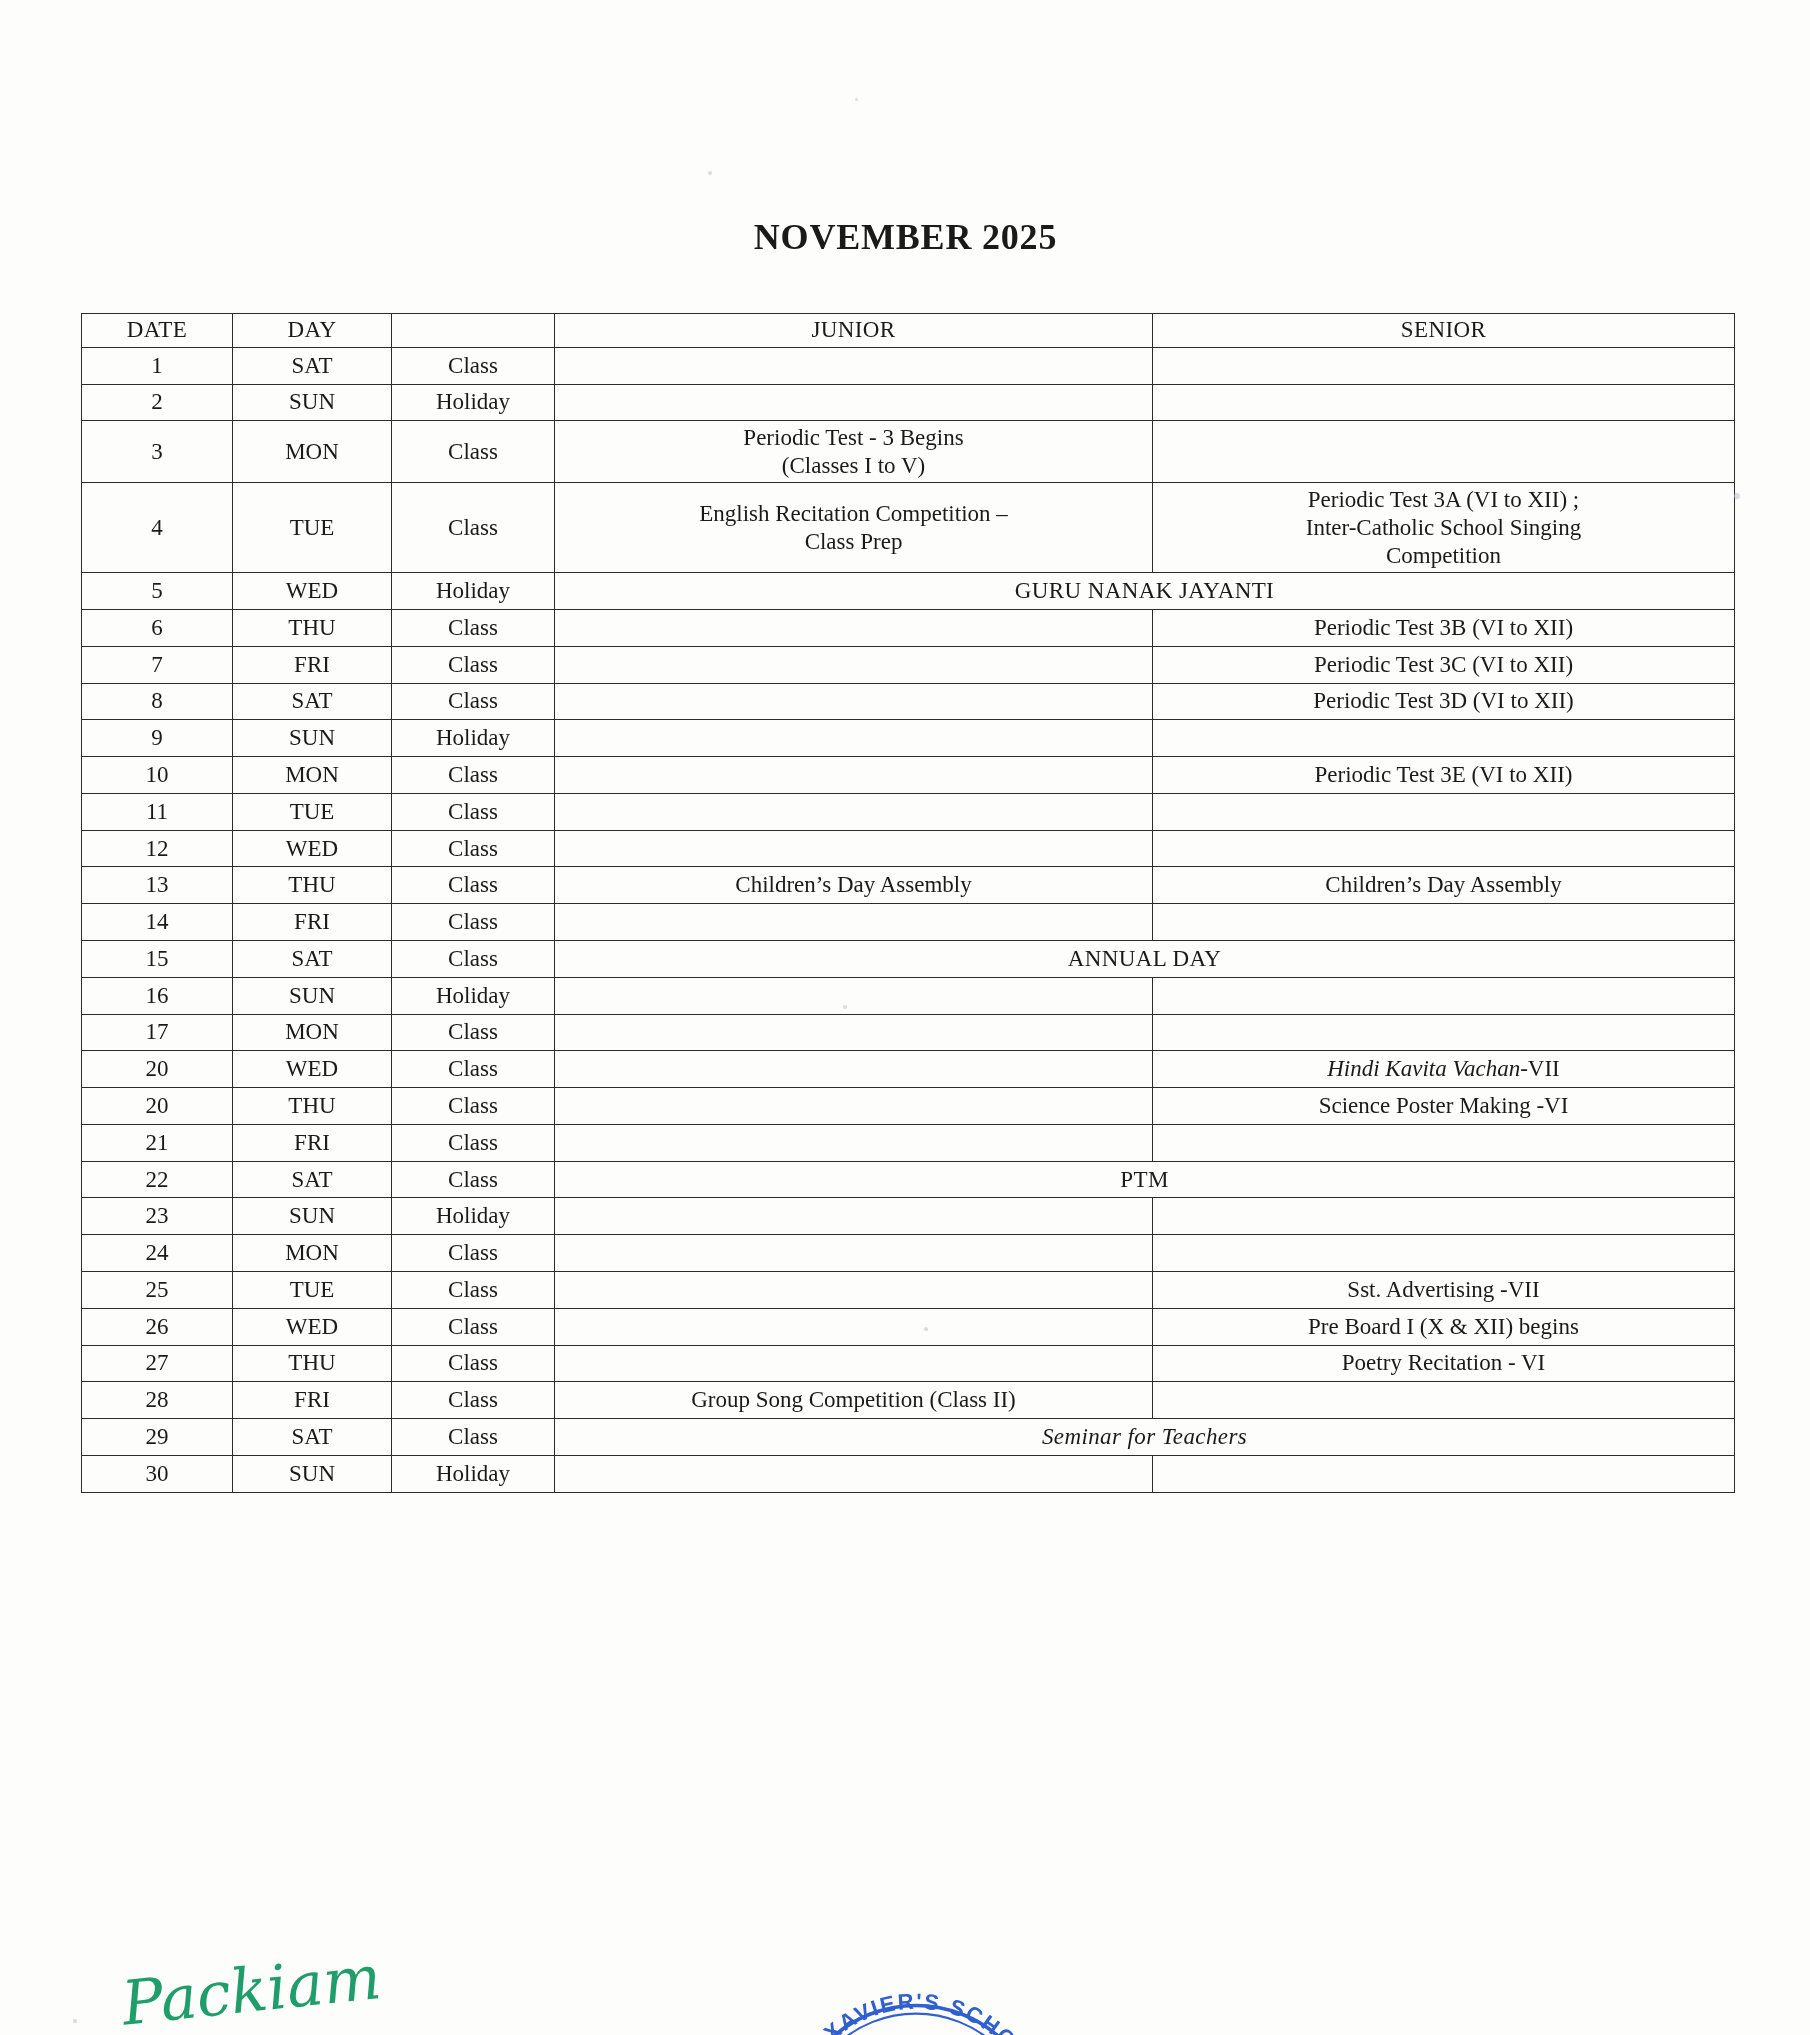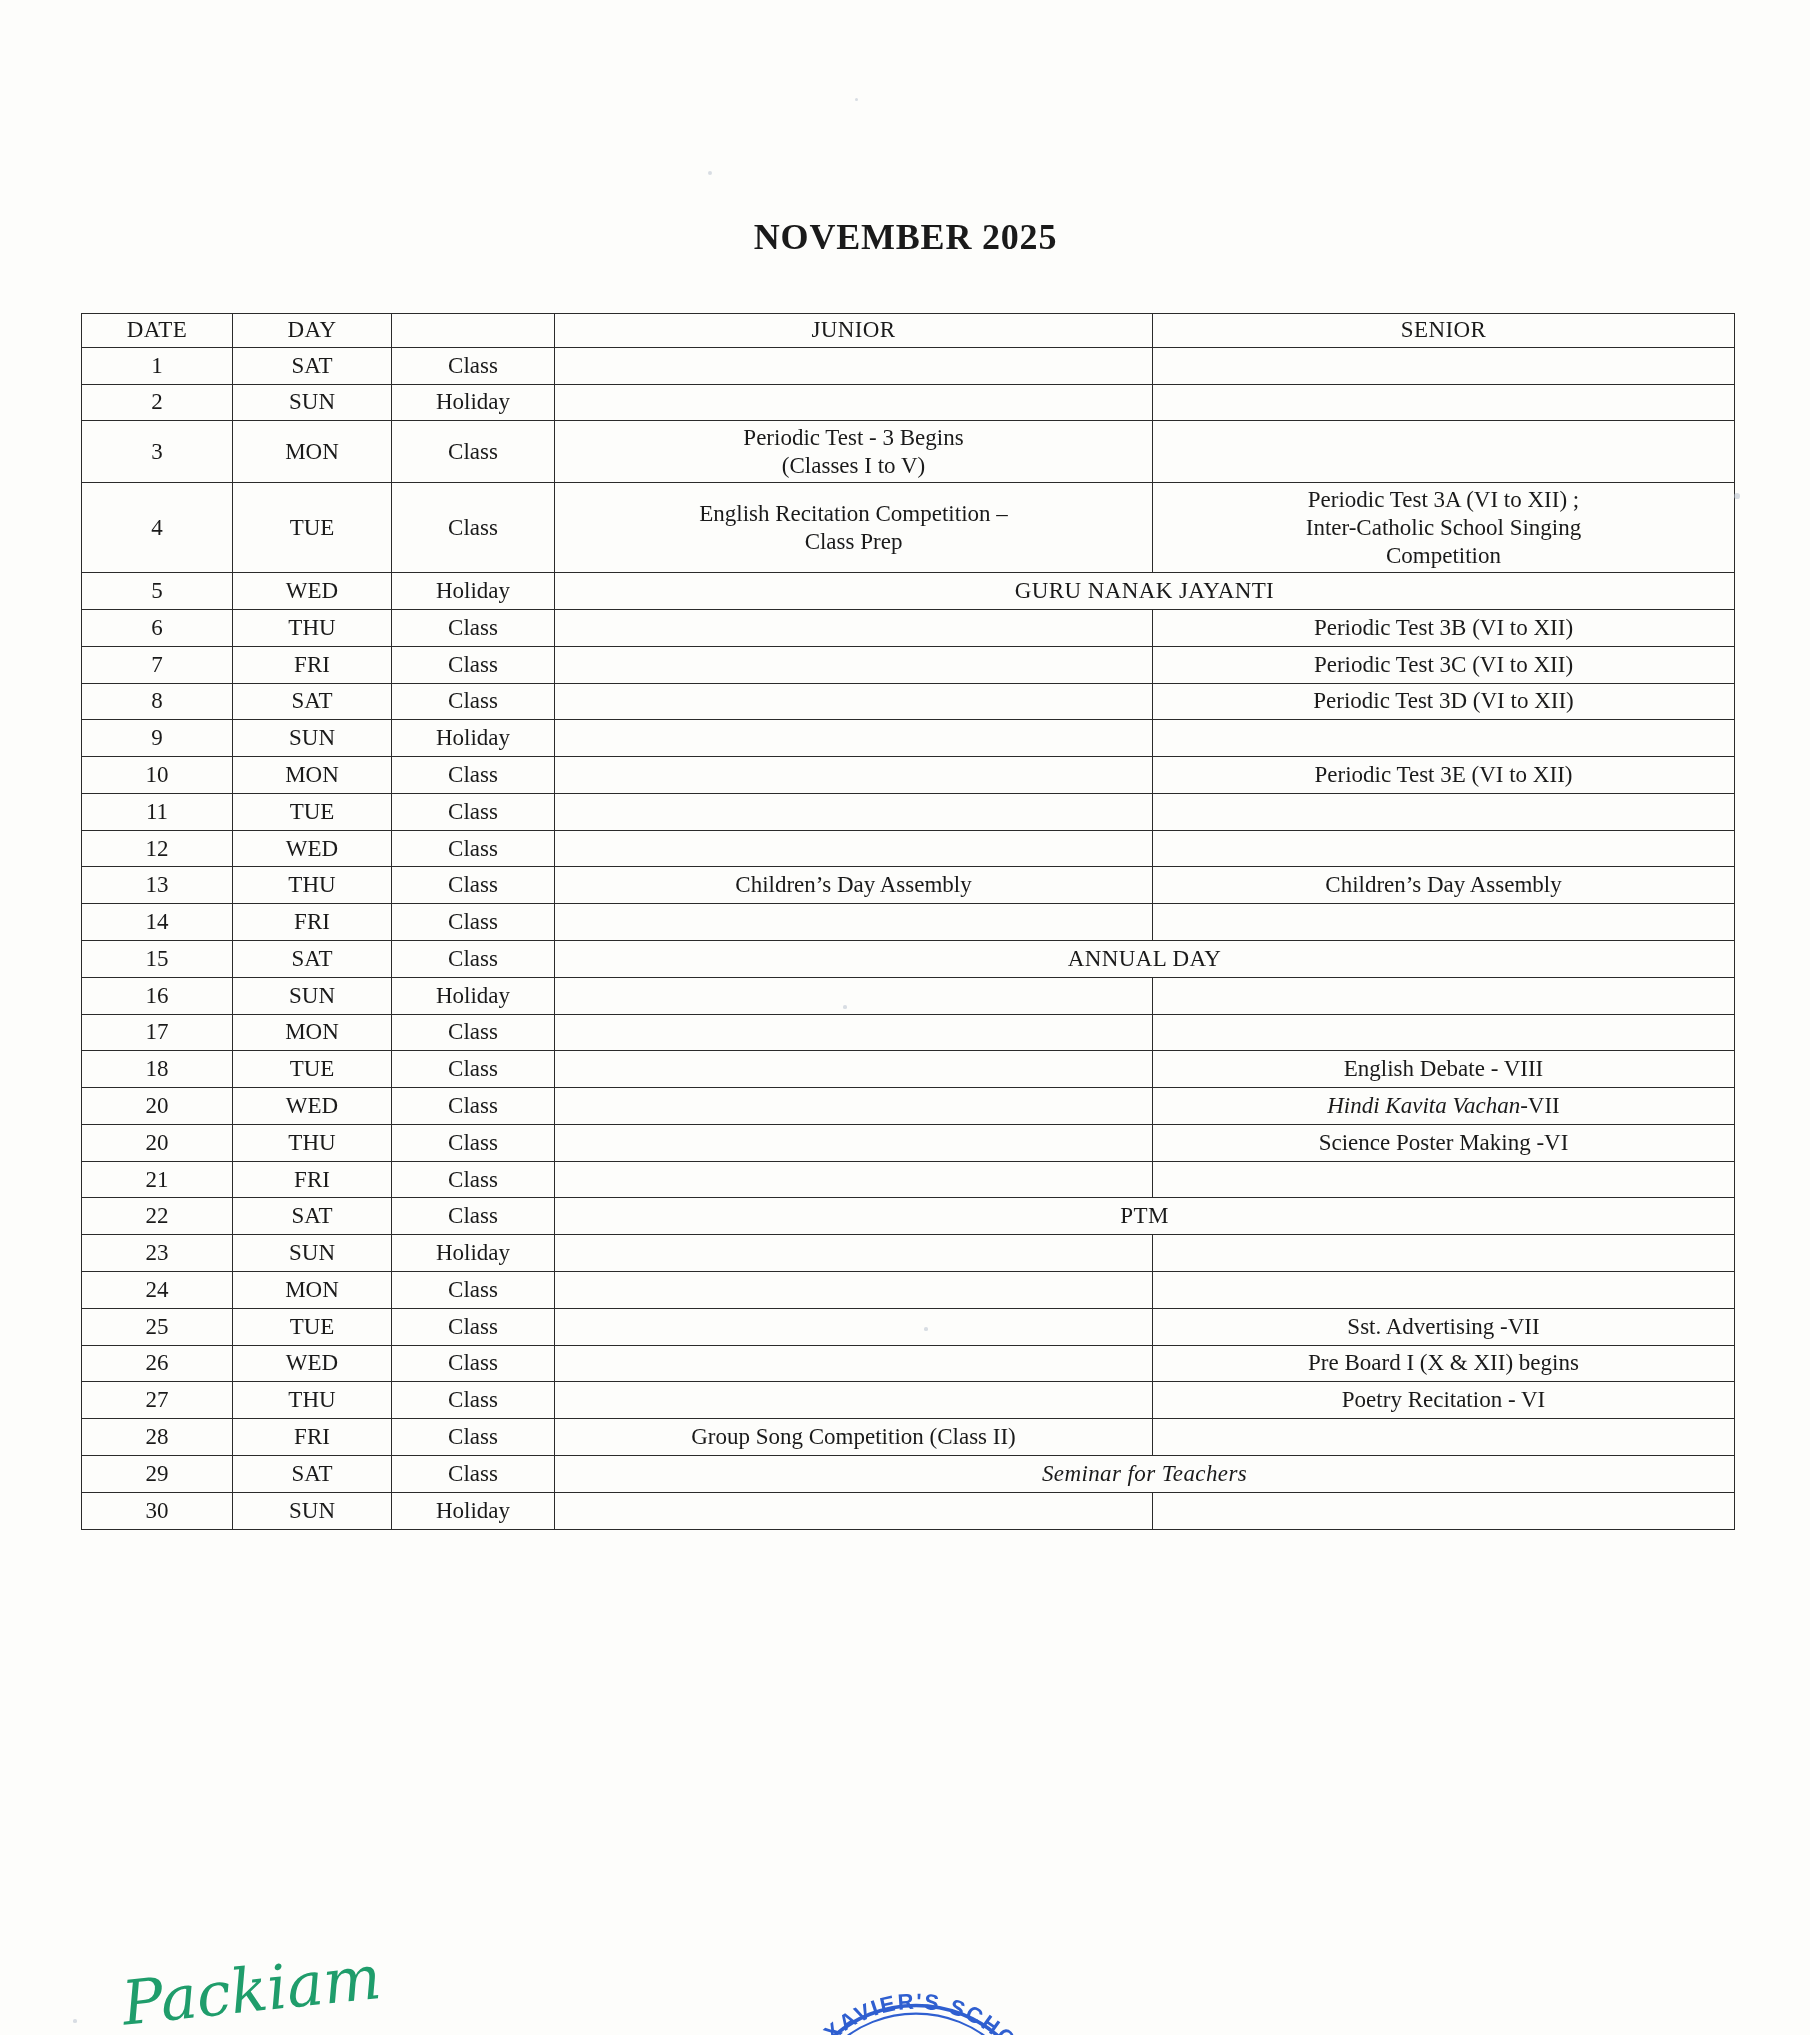--- a/index.html
+++ b/index.html
@@ -242,27 +242,20 @@
             <td class="bold">Holiday</td>
             <td></td>
             <td></td>
           </tr>
           <tr class="row-normal">
             <td>17</td>
             <td>MON</td>
             <td>Class</td>
             <td></td>
             <td></td>
-          </tr>
-          <tr class="row-normal">
-            <td>18</td>
-            <td>TUE</td>
-            <td>Class</td>
-            <td></td>
-            <td>English Debate - VIII</td>
           </tr>
           <tr class="row-normal">
             <td>20</td>
             <td>WED</td>
             <td>Class</td>
             <td></td>
             <td><em class="italic-part">Hindi Kavita Vachan</em>-VII</td>
           </tr>
           <tr class="row-normal">
             <td>20</td>

